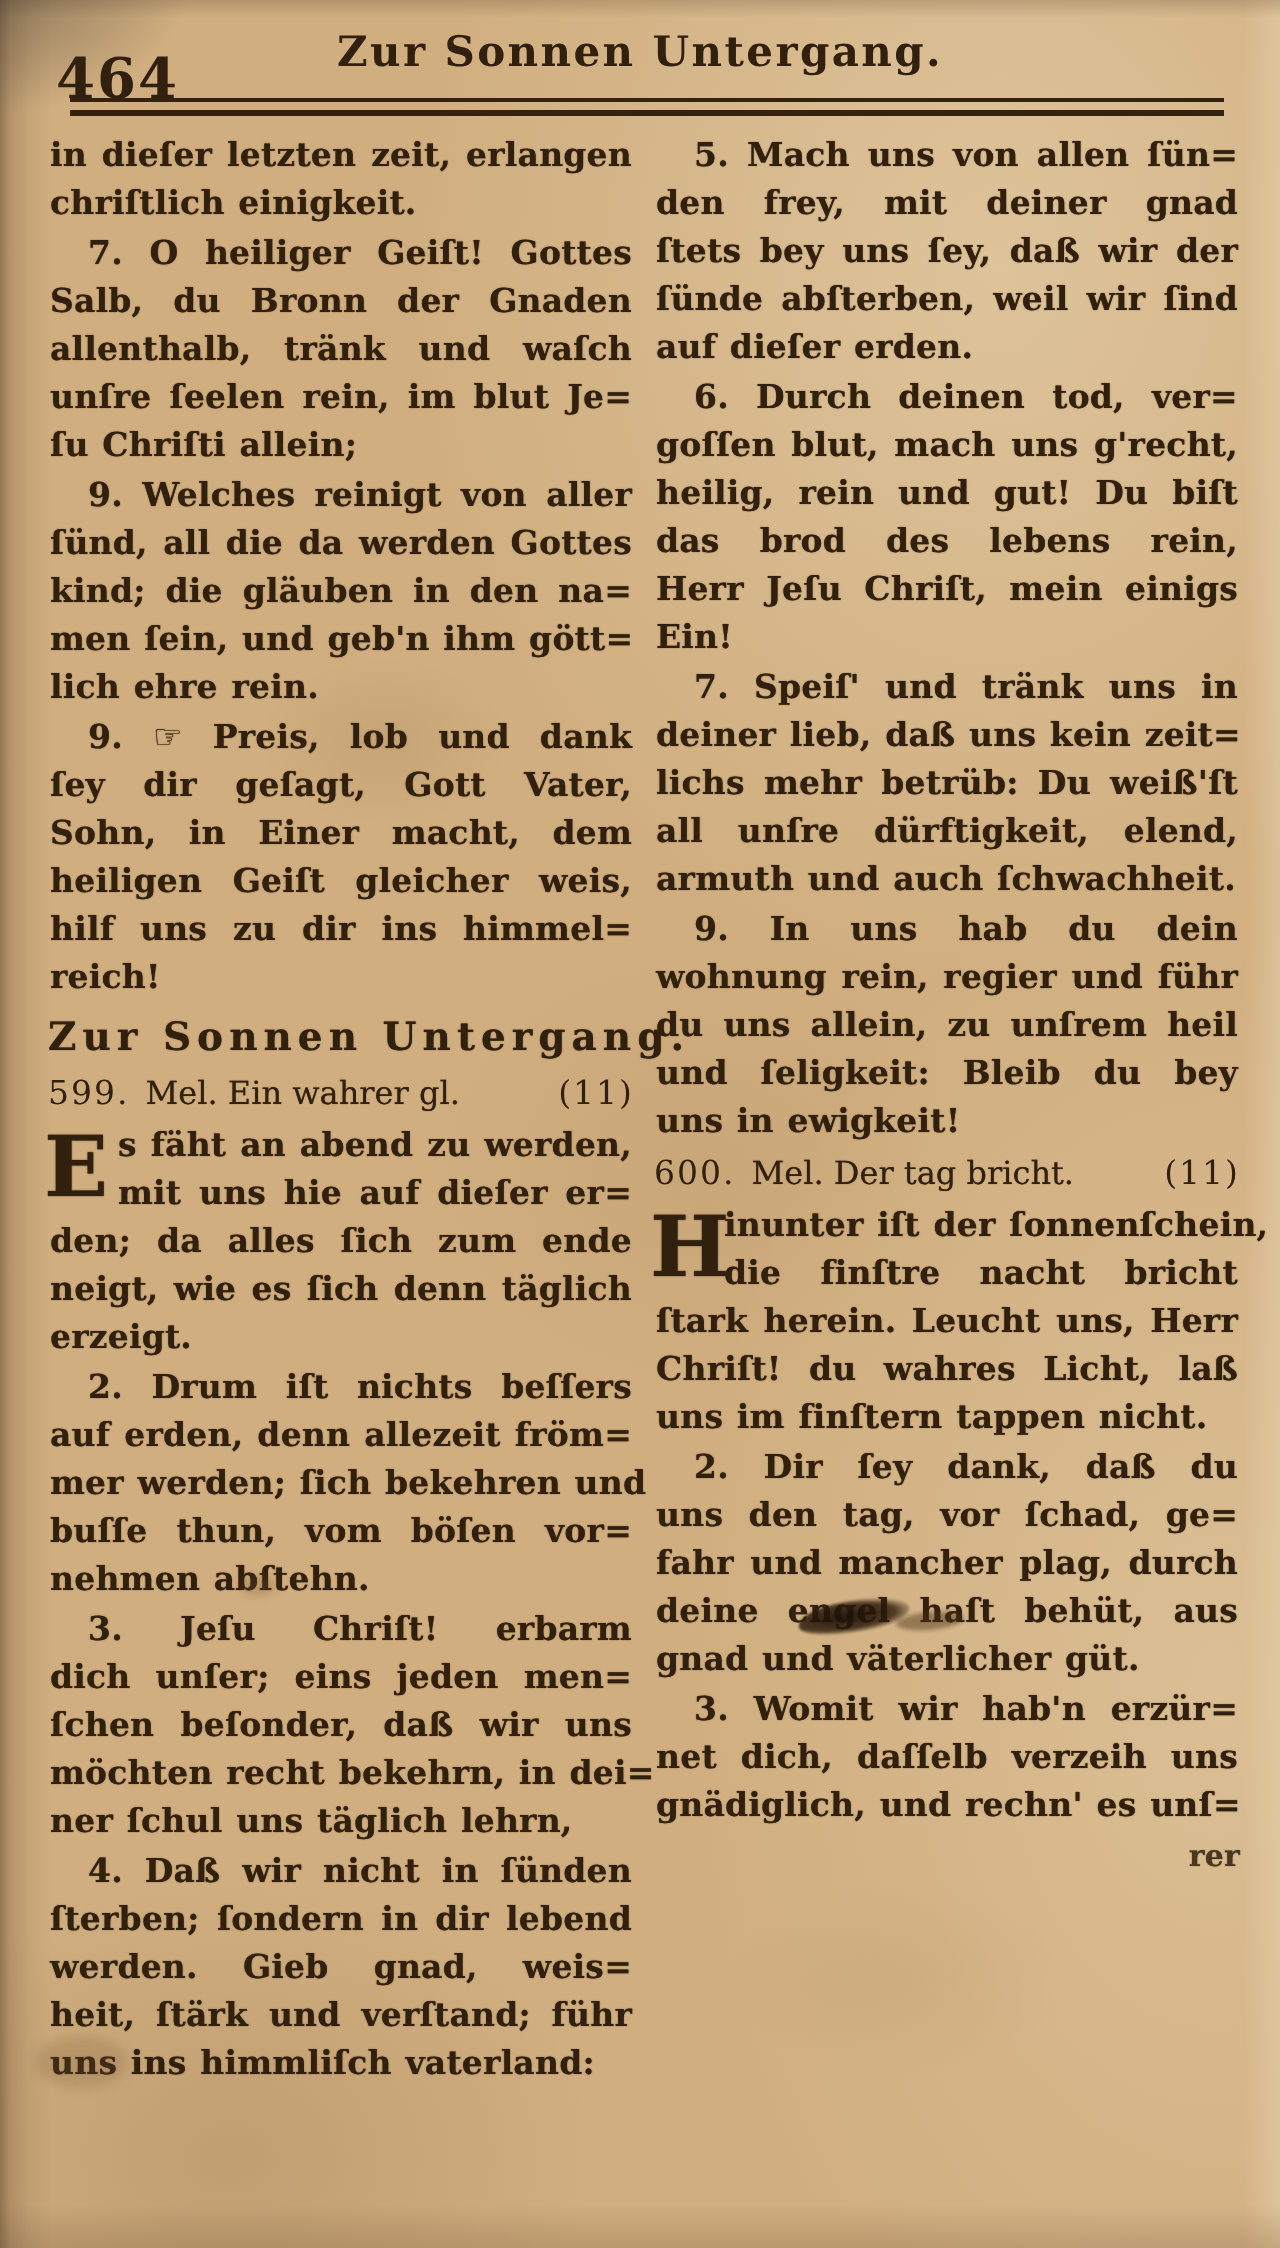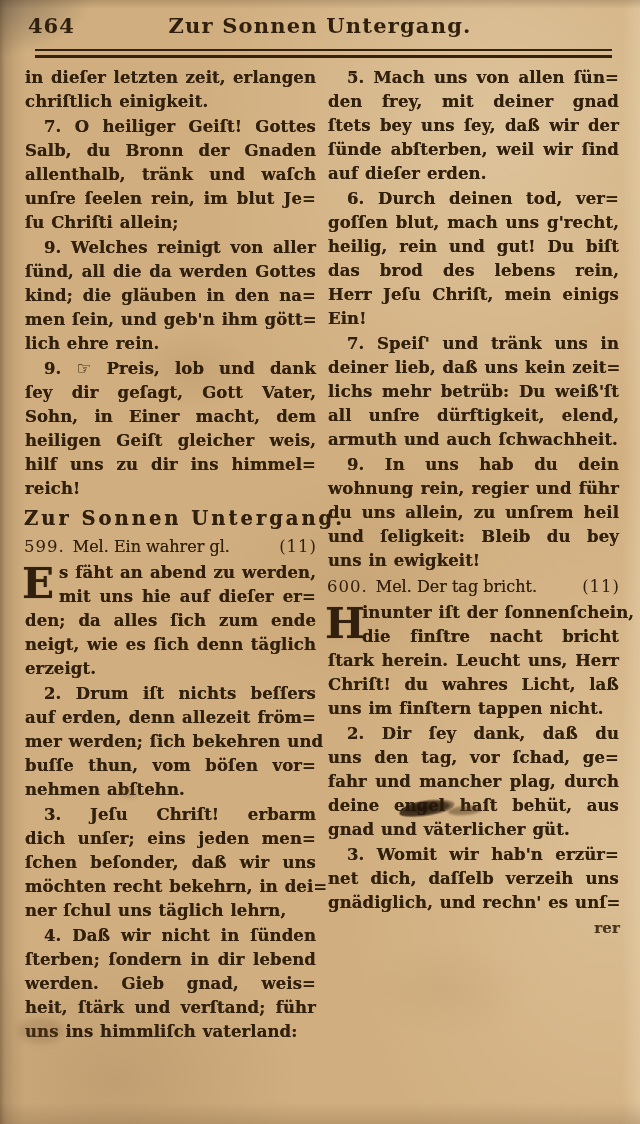--- a/index.html
+++ b/index.html
@@ -17,21 +17,21 @@
       linear-gradient(0deg, rgba(96,66,38,.20), transparent 22px),
       linear-gradient(270deg, rgba(233,212,176,.45), transparent 18px),
       radial-gradient(420px 520px at 78% 12%, rgba(236,216,182,.50), transparent 70%),
       radial-gradient(380px 600px at 95% 75%, rgba(234,213,178,.42), transparent 70%),
       radial-gradient(260px 200px at 18% 96%, rgba(120,86,50,.18), transparent 70%),
       radial-gradient(200px 160px at 55% 52%, rgba(150,112,68,.12), transparent 70%),
       radial-gradient(90px 60px at 30% 33%, rgba(140,100,58,.14), transparent 70%),
       radial-gradient(120px 70px at 70% 88%, rgba(150,112,66,.12), transparent 70%);
   }
   .hdr{position:relative;height:32px;margin-top:12px;}
-  .pagenum{position:absolute;left:28px;top:1px;font-size:21px;font-weight:bold;letter-spacing:1px;}
+  .pagenum{position:absolute;left:28px;top:11px;font-size:28px;font-weight:bold;letter-spacing:1px;}
   .runtitle{text-align:center;font-size:21px;font-weight:bold;letter-spacing:1.2px;padding-top:1px;}
   .rule{margin:5px 28px 7px 35px;border-top:2px solid #342110;border-bottom:3px solid #342110;height:4px;}
   .cols{display:flex;gap:10px;padding:0 20px 0 24px;}
   .col{width:293px;}
   .ln{
     font-size:16.5px;line-height:24px;font-weight:bold;
     text-align:justify;text-align-last:justify;
     white-space:nowrap;letter-spacing:.1px;word-spacing:1px;
     text-shadow:0 0 .6px rgba(49,32,13,.75);
   }

